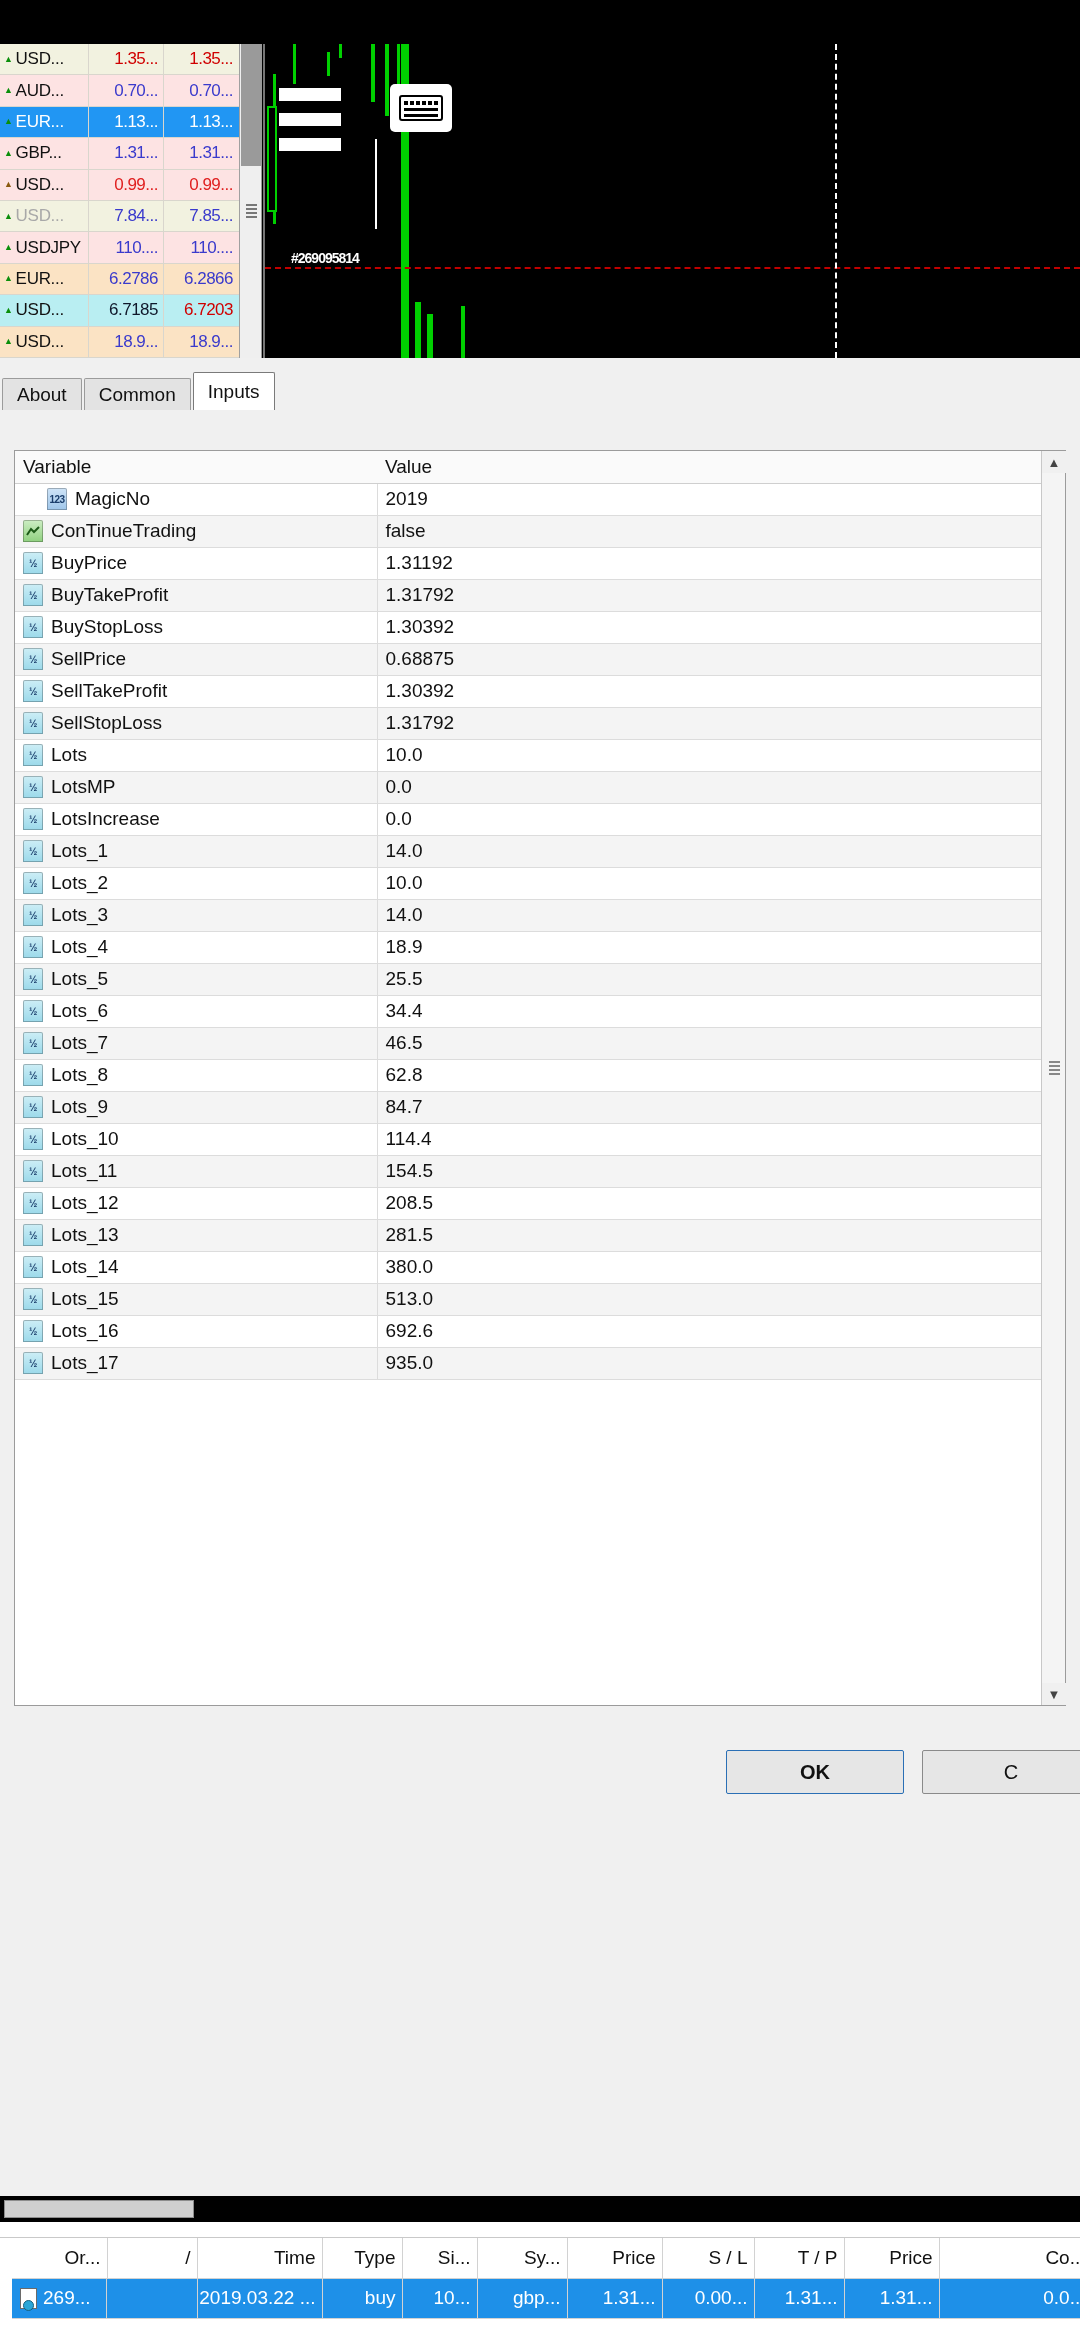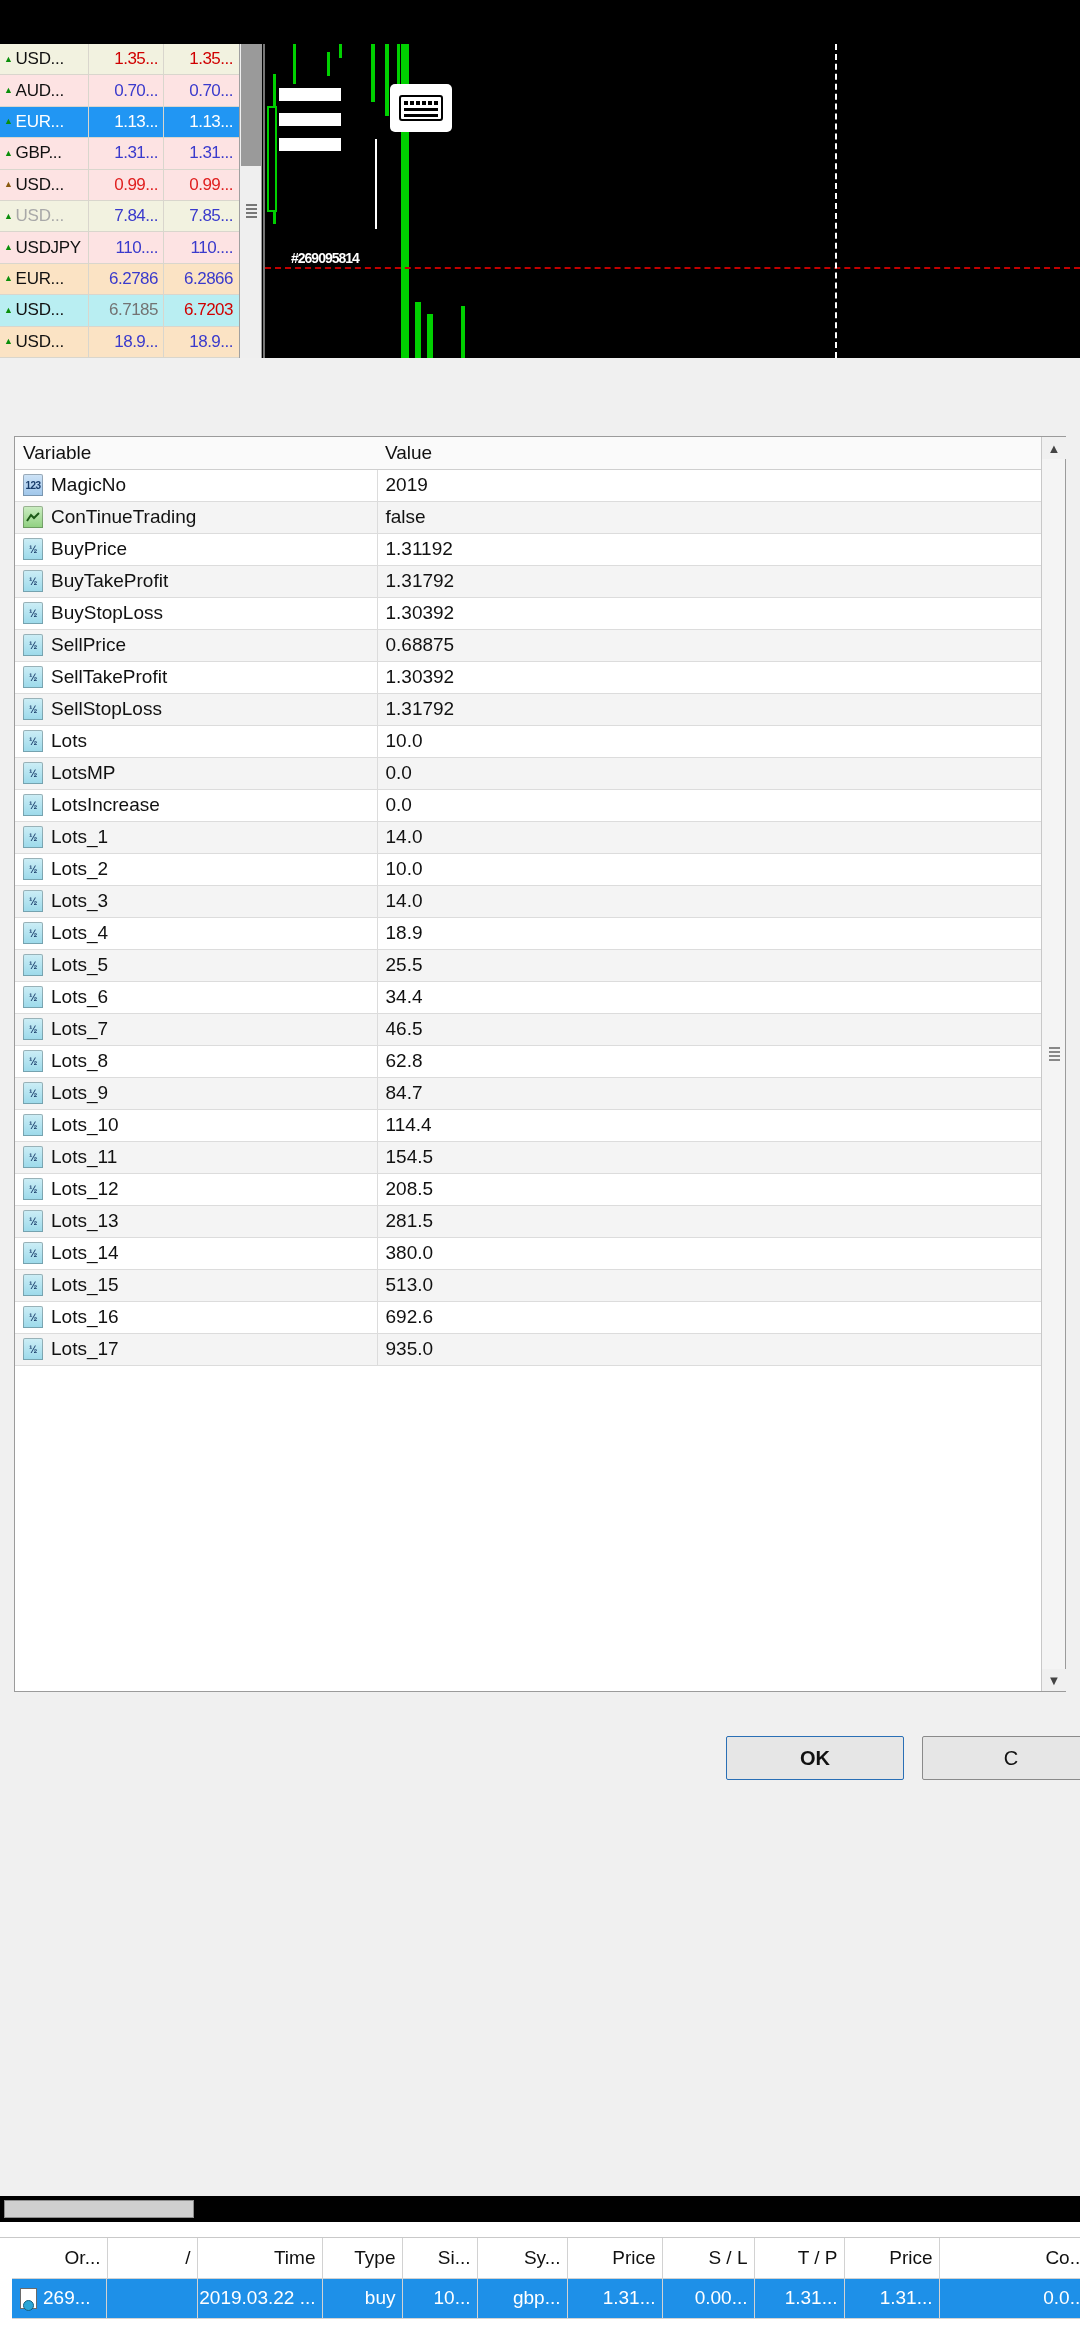--- a/index.html
+++ b/index.html
@@ -71,21 +71,21 @@
         border-bottom:1px solid #dcdcdc; height:32px; padding:0 0 0 8px; font-weight:normal; }
   table.params th { background:#fafafa; border-bottom:1px solid #cfcfcf; }
   table.params col.c-var { width:362px; }
   table.params col.c-val { width:665px; }
   table.params td.v-val { border-left:1px solid #dcdcdc; }
   tr.alt td { background:#f4f4f4; }
   .p-name { display:flex; align-items:center; gap:8px; }
   .ico { width:20px; height:22px; border-radius:2px 2px 0 0; display:flex; align-items:center;
          justify-content:center; font-size:10px; font-weight:bold; color:#1a3d6b; flex:0 0 auto;
          box-shadow:inset 0 0 0 1px rgba(0,0,0,.25); letter-spacing:-0.5px; }
-  .ico.int  { background:linear-gradient(#cfe4f7,#9fc6ea); }
+  .ico.int  { background:linear-gradient(#cfe4f7,#9fc6ea);margin-left:24px; }
   .ico.dbl  { background:linear-gradient(#cdeef6,#9bd9ea); }
   .ico.bool { background:linear-gradient(#cdeec4,#8fd07f); color:#1d5a18; }
 
   .btn-row { position:absolute; left:0; right:0; top:1370px; height:60px; display:flex;
              justify-content:flex-end; align-items:center; padding-right:0; gap:18px; }
   .btn { height:44px; min-width:178px; background:#e6e6e6; border:1px solid #8a8a8a;
          display:flex; align-items:center; justify-content:center; font-size:20px; color:#111;
          border-radius:2px; }
   .btn.primary { border-color:#2a6fb5;font-weight:bold; }
 
@@ -178,21 +178,21 @@
             <span>EUR...</span>
           </div>
           <div class="mw-bid" style="color:#3a3acc">6.2786</div>
           <div class="mw-ask" style="color:#3a3acc">6.2866</div>
         </div>
         <div class="mw-row" style="background: rgb(185, 238, 242);">
           <div class="mw-sym">
             <span class="mw-arrow" style="color:#0a8f0a">▲</span>
             <span>USD...</span>
           </div>
-          <div class="mw-bid" style="color:#737373">6.7185</div>
+          <div class="mw-bid" style="color:#0f172a">6.7185</div>
           <div class="mw-ask" style="color:#d00000">6.7203</div>
         </div>
         <div class="mw-row" style="background: rgb(251, 227, 196);">
           <div class="mw-sym">
             <span class="mw-arrow" style="color:#0a8f0a">▲</span>
             <span>USD...</span>
           </div>
           <div class="mw-bid" style="color:#3a3acc">18.9...</div>
           <div class="mw-ask" style="color:#3a3acc">18.9...</div>
         </div>
@@ -243,20 +243,25 @@
           </g>
         </svg>
       </div>
     </div>
   </div>
 
   <div class="dlg">
 
     <div class="dlg-body">
 
+      <div class="tabs" id="tabs">
+          <div class="tab">About</div>
+          <div class="tab">Common</div>
+          <div class="tab active">Inputs</div>
+        </div>
 
       <div class="tbl-wrap">
         <table class="params">
           <colgroup>
               <col class="c-var">
               <col class="c-val">
             </colgroup>
           <thead>
             <tr>
               <th>Variable</th>

